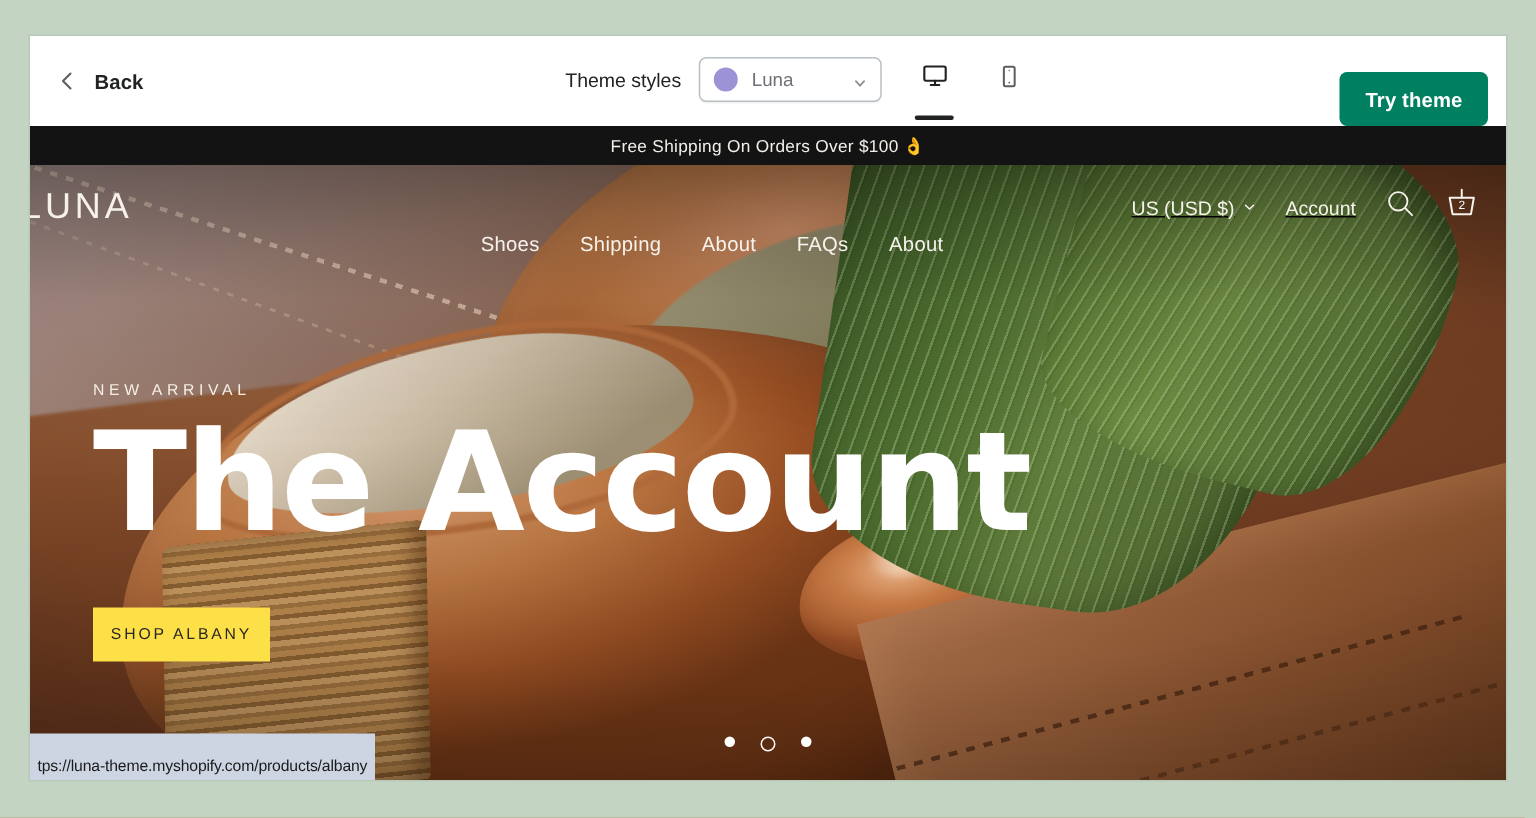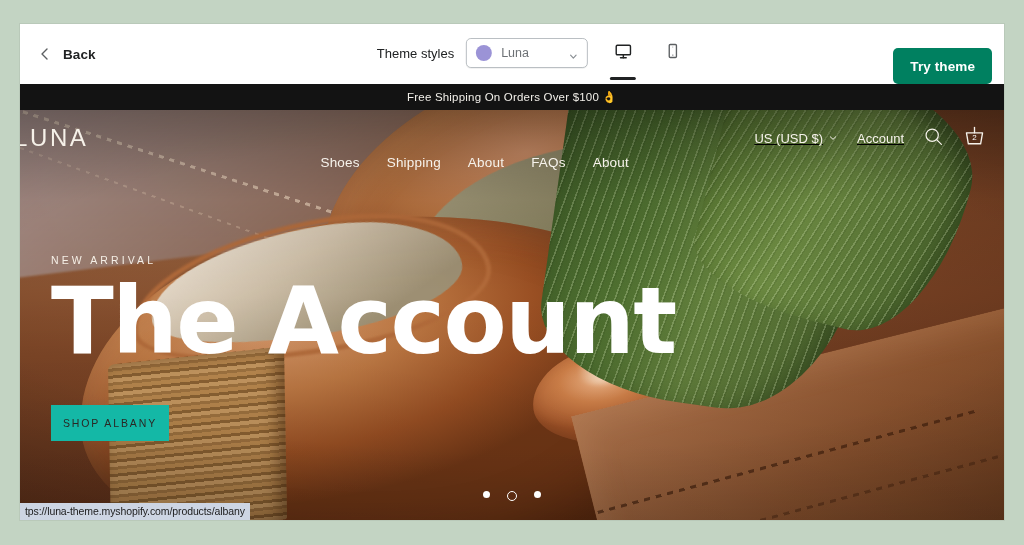--- a/index.html
+++ b/index.html
@@ -457,21 +457,21 @@
     text-align: center;
     color: #ffffff;
     font-size: 8px;
     line-height: 1;
     letter-spacing: 0;
   }
 
   
   .hero-content {
     position: absolute;
-    left: 31px;
+    left: 42px;
     top: 144px;
     z-index: 4;
   }
   .eyebrow {
     color: #f5efe6;
     font-size: 10.5px;
     letter-spacing: 3.1px;
     margin-bottom: 14px;
   }
   .headline {
@@ -483,21 +483,21 @@
     margin: 0 0 40px 0;
     white-space: nowrap;
     font-family: "DejaVu Sans", sans-serif;
   }
   .shop-btn {
     display: inline-flex;
     align-items: center;
     justify-content: center;
     width: 118px;
     height: 36px;
-    background: #14b8a6;
+    background: #fde047;
     color: #2a2724;
     font-size: 10.5px;
     letter-spacing: 1.9px;
     cursor: pointer;
     border: none;
   }
 
   .dots {
     position: absolute;
     left: 0; right: 0;
@@ -520,21 +520,21 @@
   }
 
   
   .status-url {
     position: absolute;
     left: 0;
     bottom: 0;
     background: #cdd5e3;
     color: #1b1b1b;
     font-size: 10.5px;
-    padding: 2px 5px 3px 5px;
+    padding: 16px 5px 3px 5px;
     white-space: nowrap;
     z-index: 20;
     font-family: "Liberation Sans", sans-serif;
     letter-spacing: -0.1px;
   }
 </style>
 </head>
 <body>
 
 <div id="root">

